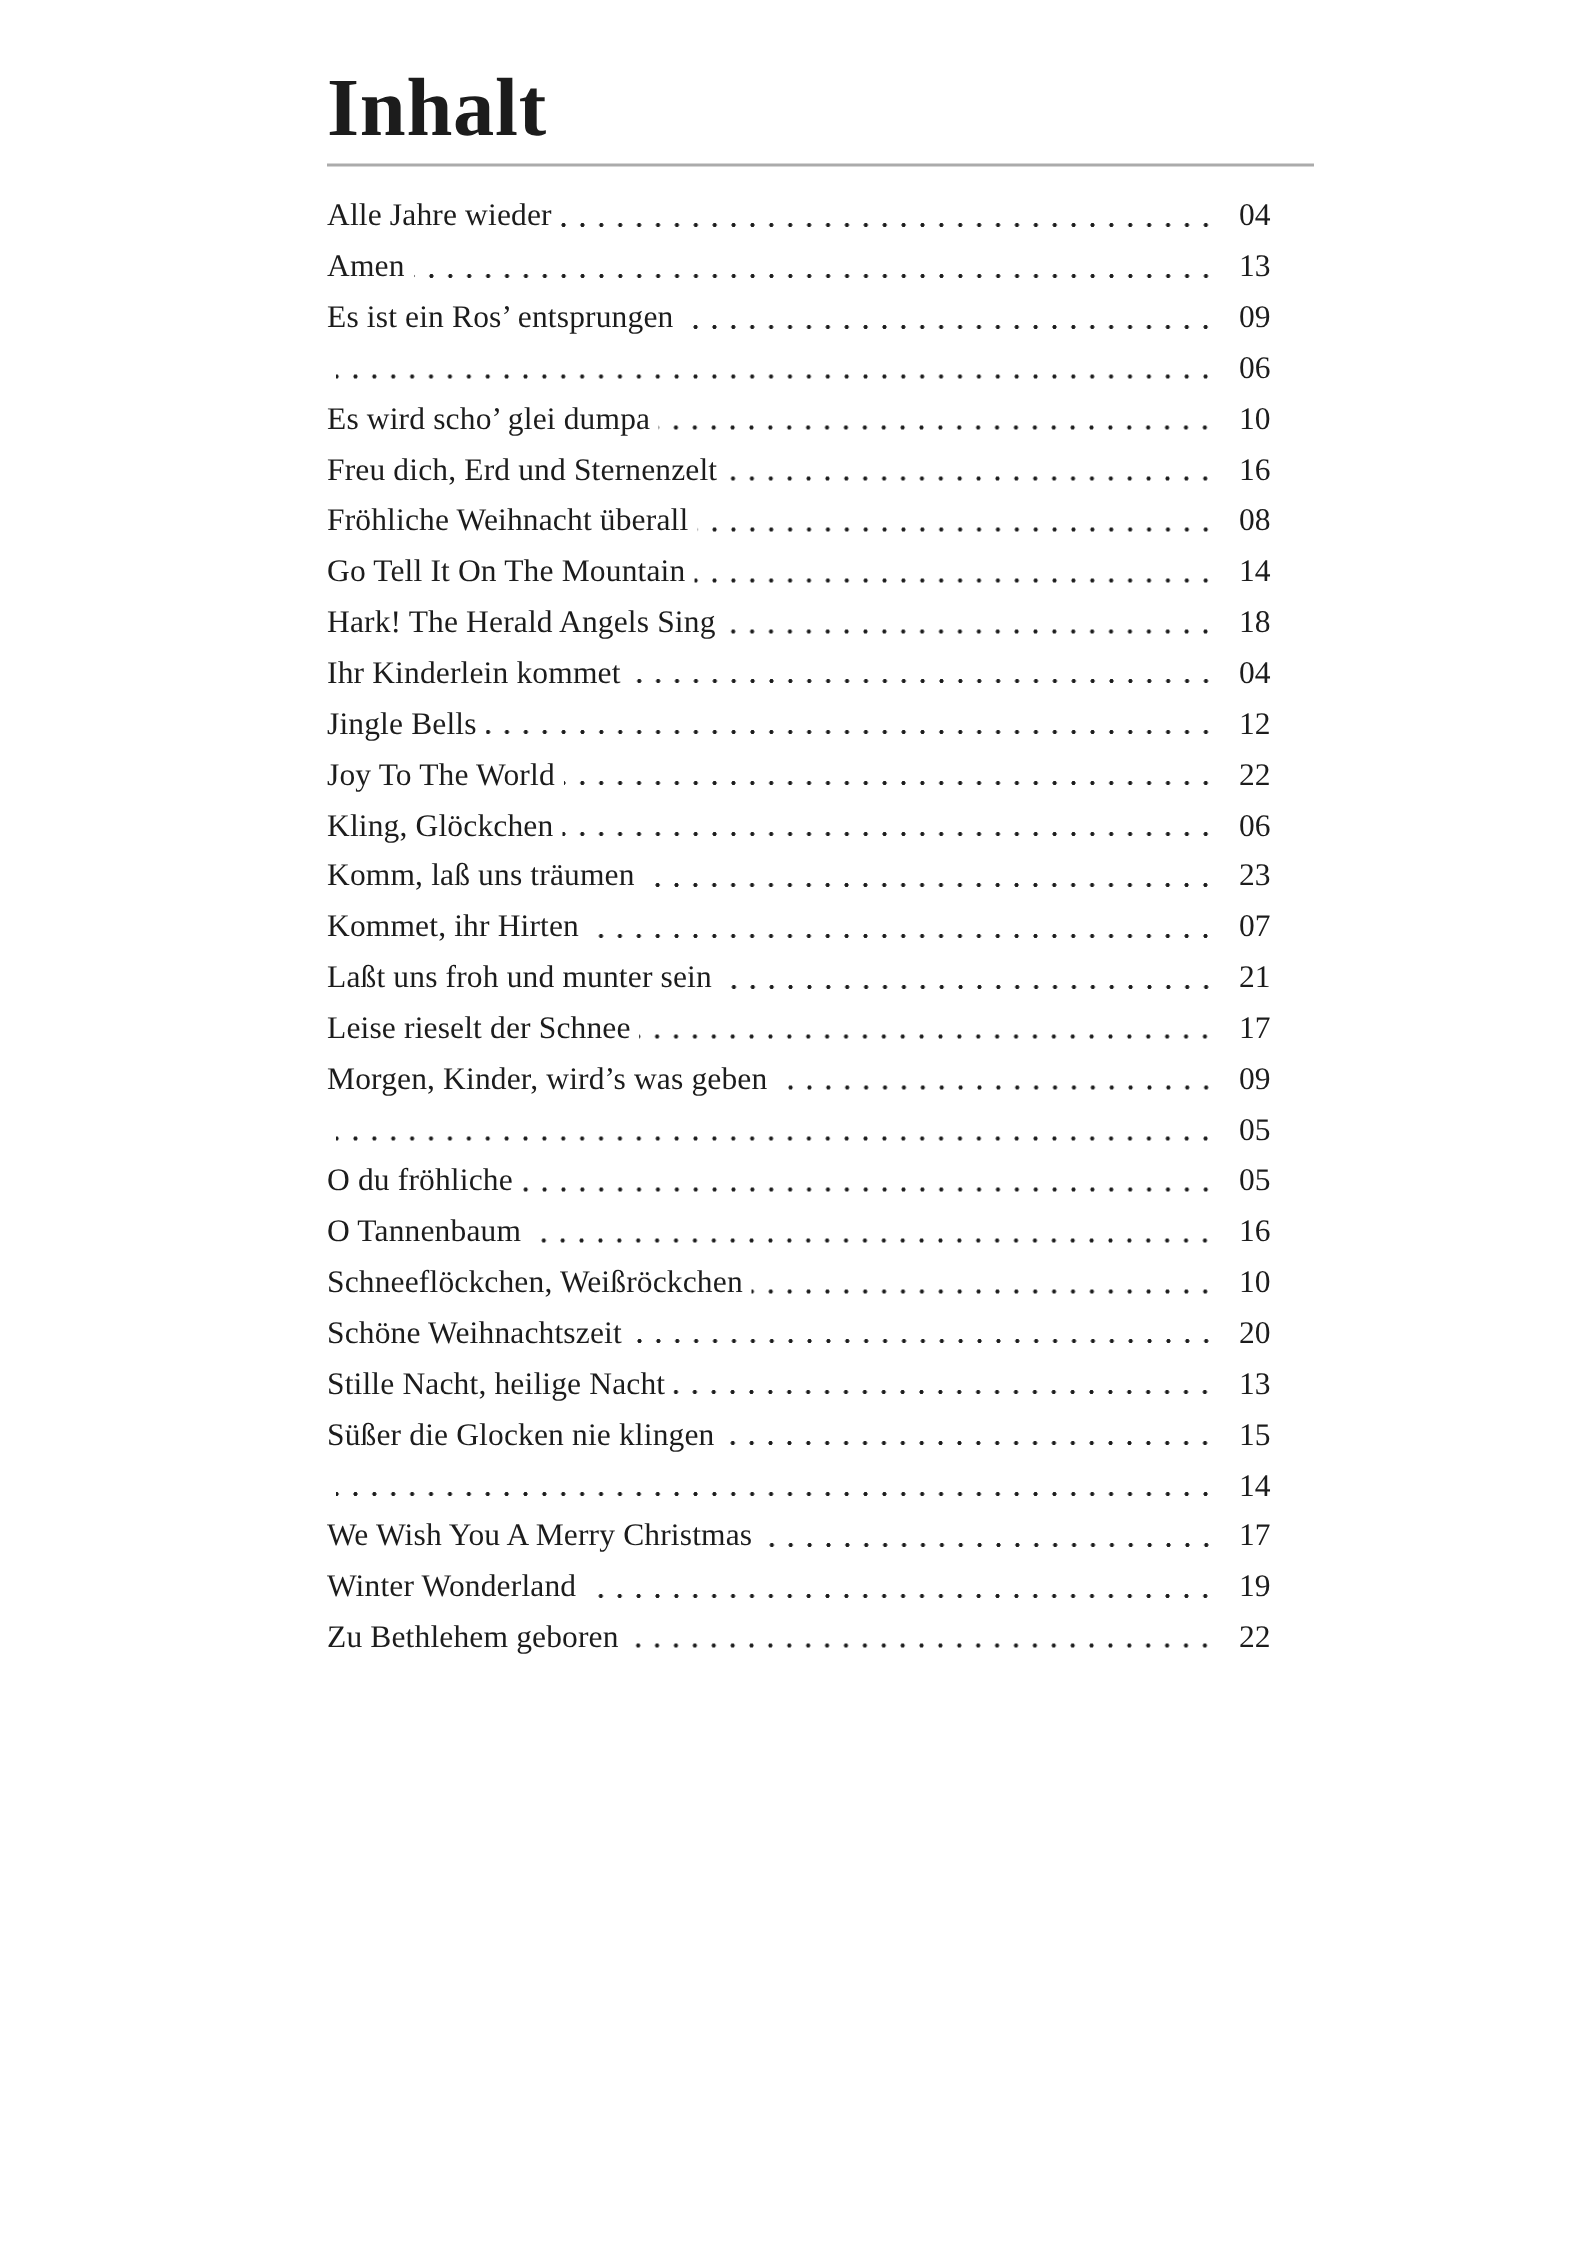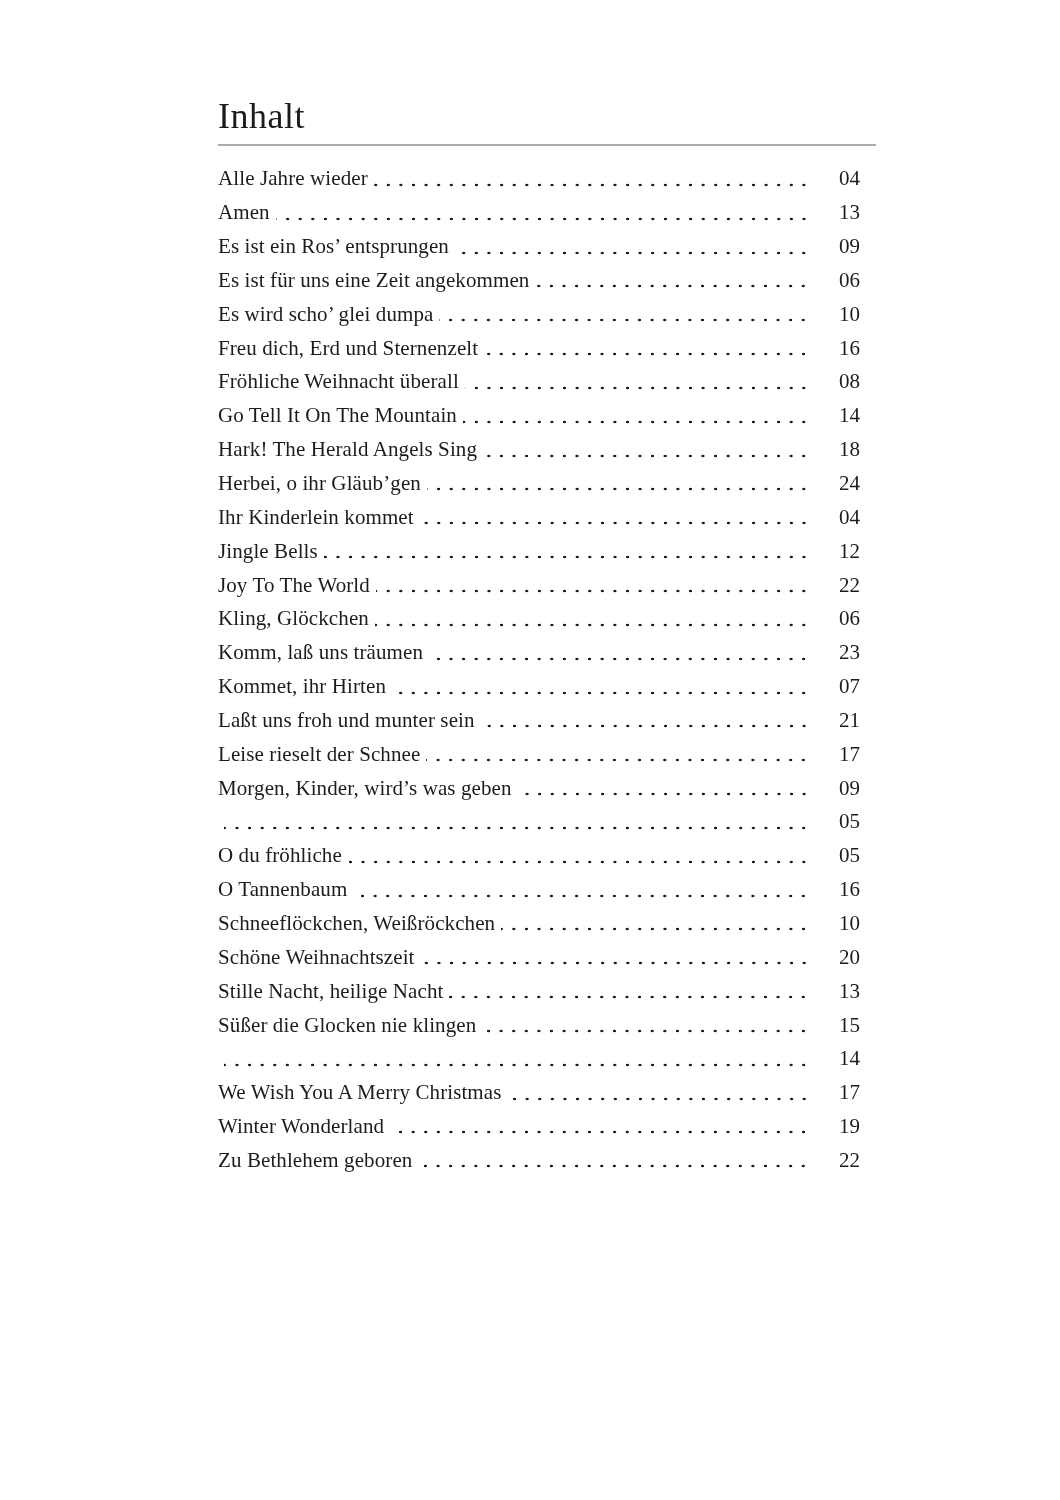--- a/index.html
+++ b/index.html
@@ -16,23 +16,23 @@
     overflow: hidden;
   }
   .page {
     position: absolute;
     left: 218px;
     top: 0;
     width: 658px;
   }
   .page-title {
     margin: 0;
-    padding-top: 98px;
-    font-size: 36px;
-    font-weight: 400;
+    padding-top: 44px;
+    font-size: 55px;
+    font-weight: 700;
     line-height: 1.0;
     letter-spacing: 0.5px;
     color: var(--text-color, #1c1c1c);
   }
   .title-rule {
     margin-top: 10px;
     height: 2px;
     background: var(--rule-color, #ababab);
     border: none;
   }
@@ -69,21 +69,21 @@
     bottom: 9px;
     height: 4px;
     background-image: radial-gradient(circle, var(--text-color, #1c1c1c) 1.15px, rgba(0,0,0,0) 1.6px);
     background-size: 12.6px 4px;
     background-repeat: repeat-x;
     background-position: right bottom;
   }
   .toc-entry-page {
     flex: 0 0 auto;
     width: 34px;
-    text-align: right;
+    text-align: left;
     white-space: nowrap;
   }
 </style>
 </head>
 <body style="background: rgb(255, 255, 255);">
 
 <div class="page">
   <h1 class="page-title">Inhalt</h1>
   <div class="title-rule"></div>
   <ul class="toc-list">
@@ -99,21 +99,20 @@
     <span class="toc-entry-page">13</span>
   </li>
 
   <li class="toc-row">
     <span class="toc-entry-title">Es ist ein Ros’ entsprungen</span>
     <span class="toc-leader"></span>
     <span class="toc-entry-page">09</span>
   </li>
 
   <li class="toc-row">
-    <span class="toc-entry-title">Es ist für uns eine Zeit angekommen</span>
     <span class="toc-leader"></span>
     <span class="toc-entry-page">06</span>
   </li>
 
   <li class="toc-row">
     <span class="toc-entry-title">Es wird scho’ glei dumpa</span>
     <span class="toc-leader"></span>
     <span class="toc-entry-page">10</span>
   </li>
 
@@ -135,25 +134,20 @@
     <span class="toc-entry-page">14</span>
   </li>
 
   <li class="toc-row">
     <span class="toc-entry-title">Hark! The Herald Angels Sing</span>
     <span class="toc-leader"></span>
     <span class="toc-entry-page">18</span>
   </li>
 
 
-  <li class="toc-row">
-    <span class="toc-entry-title">Herbei, o ihr Gläub’gen</span>
-    <span class="toc-leader"></span>
-    <span class="toc-entry-page">24</span>
-  </li>
 
   <li class="toc-row">
     <span class="toc-entry-title">Ihr Kinderlein kommet</span>
     <span class="toc-leader"></span>
     <span class="toc-entry-page">04</span>
   </li>
 
   <li class="toc-row">
     <span class="toc-entry-title">Jingle Bells</span>
     <span class="toc-leader"></span>

